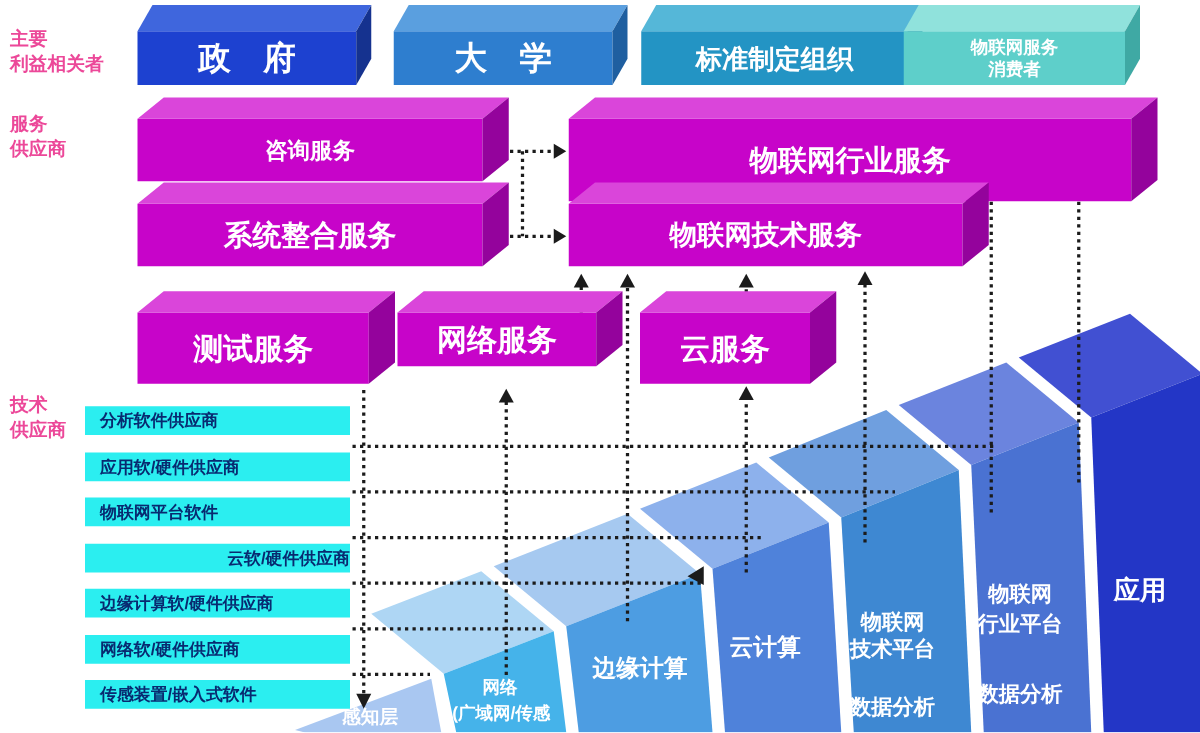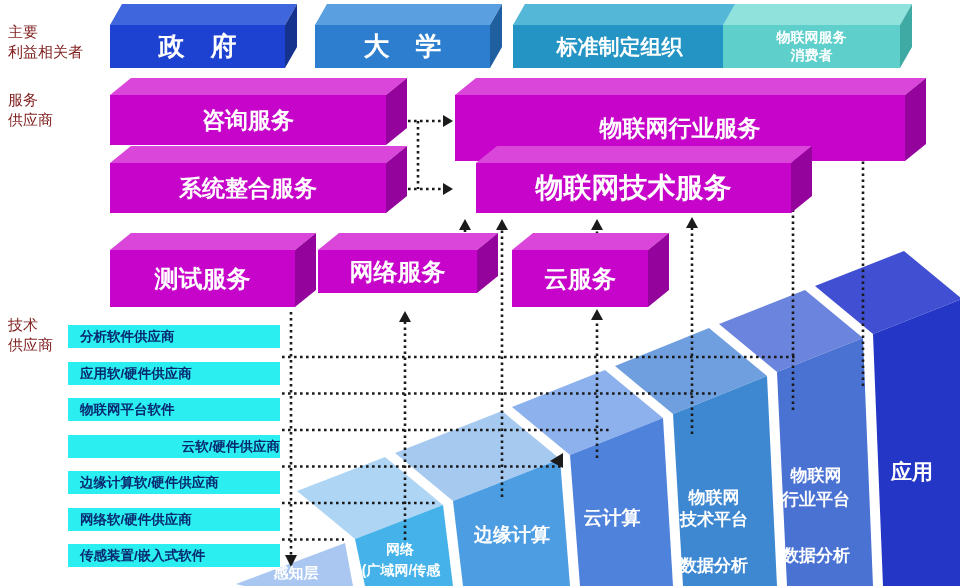--- a/index.html
+++ b/index.html
@@ -1,18 +1,18 @@
 <!DOCTYPE html>
 <html><head>
 <meta charset="utf-8">
 <style>
   html,body{margin:0;padding:0;background:#ffffff;}
   #stage{position:relative;width:960px;height:586px;background:#ffffff;overflow:hidden;
          font-family:"Liberation Sans", sans-serif;}
-  .seclabel{position:absolute;font-size:15px;font-weight:normal;color:#7f1d1d;line-height:1.3;z-index:3;}
+  .seclabel{position:absolute;font-size:15px;font-weight:bold;color:#ec4899;line-height:1.3;z-index:3;}
   .seclabel span{display:block;}
 
   
   .b3d{position:absolute;z-index:2;display:flex;align-items:center;justify-content:center;
        background:var(--f);color:#fff;font-weight:bold;text-align:center;}
   .b3d::before{content:"";position:absolute;left:0;top:calc(-1 * var(--dy));width:100%;height:var(--dy);
        background:var(--t);transform:skewX(var(--skx));transform-origin:bottom left;}
   .b3d::after{content:"";position:absolute;left:100%;top:0;width:var(--dx);height:100%;
        background:var(--s);transform:skewY(var(--sky));transform-origin:top left;}
   .rowA{--dx:12px;--dy:21px;--skx:-29.7deg;--sky:-60.3deg;}
@@ -125,30 +125,30 @@
   <div class="b3d rowA" style="left:513px;top:25px;width:213px;height:43px;font-size:21px;--f:#2394c4;--t:#55b7d8;--s:#17739c;">
     <span>标准制定组织</span>
   </div>
   <div class="b3d rowA" style="left:723px;top:25px;width:177px;height:43px;font-size:14px;--f:#5ecfca;--t:#90e2dc;--s:#3fa9a4;">
     <span class="two">
       <span style="display:block;text-align:right;">物联网服务</span>
       <span style="display:block;">消费者</span>
     </span>
   </div>
 
-  <div class="b3d rowB" style="left:110px;top:95px;width:276px;height:50px;font-size:23px;">
+  <div class="b3d rowB" style="left:110px;top:95px;width:276px;height:50px;font-size:18px;">
     <span>咨询服务</span>
   </div>
   <div class="b3d rowB" style="left:455px;top:95px;width:450px;height:66px;font-size:23px;">
     <span>物联网行业服务</span>
   </div>
   <div class="b3d rowB" style="left:110px;top:163px;width:276px;height:50px;font-size:23px;">
     <span>系统整合服务</span>
   </div>
-  <div class="b3d rowB" style="left:476px;top:163px;width:315px;height:50px;font-size:28px;">
+  <div class="b3d rowB" style="left:455px;top:163px;width:315px;height:50px;font-size:22px;">
     <span>物联网技术服务</span>
   </div>
   <div class="b3d rowB" style="left:110px;top:250px;width:185px;height:57px;font-size:24px;">
     <span>测试服务</span>
   </div>
   <div class="b3d rowB" style="left:318px;top:250px;width:159px;height:43px;font-size:24px;">
     <span>网络服务</span>
   </div>
   <div class="b3d rowB" style="left:512px;top:250px;width:136px;height:57px;font-size:24px;">
     <span>云服务</span>

